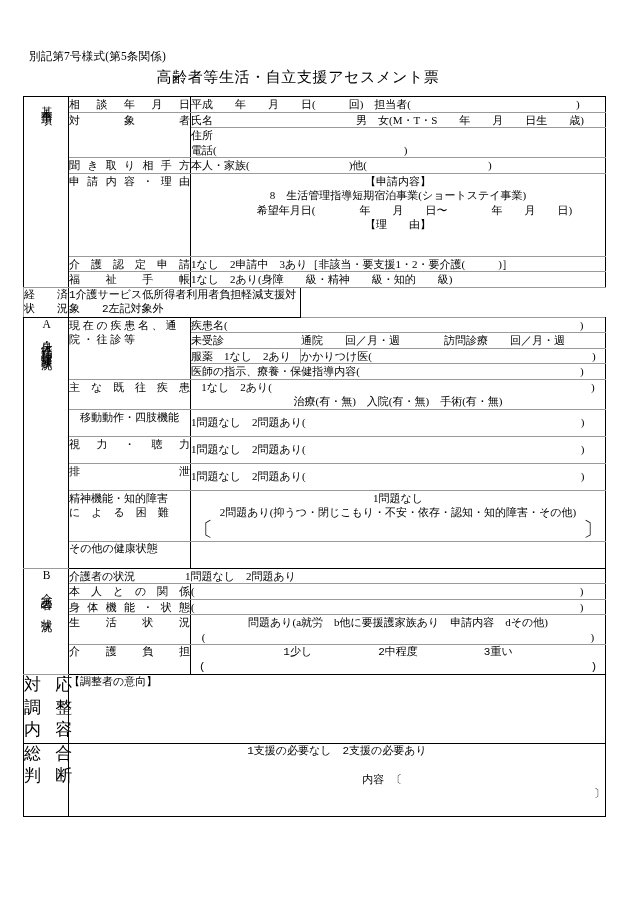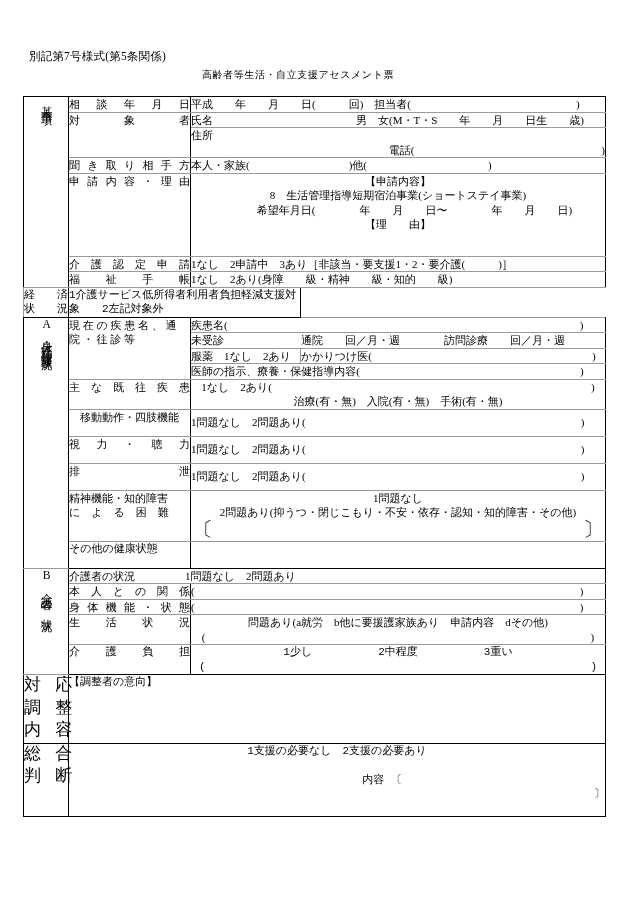--- a/index.html
+++ b/index.html
@@ -30,21 +30,21 @@
     letter-spacing: 0.2px;
     white-space: nowrap;
     font-family: Liberation Serif, serif;
   }
   .doc-title {
     position: absolute;
     left: 0;
     top: 68px;
     width: 596px;
     text-align: center;
-    font-size: 10px;
+    font-size: 15px;
     letter-spacing: 0.6px;
   }
 
   
   .form-table {
     position: absolute;
     left: 23px;
     top: 96px;
     width: 582px;
     border-collapse: collapse;
@@ -160,21 +160,21 @@
       </tr>
 
       <tr>
         <td class="row-label thick-r" rowspan="3">対　　象　　者</td>
         <td class="cell frame-r" colspan="2">氏名　　　　　　　　　　　　　男　女(M・T・S　　年　　月　　日生　　歳)</td>
       </tr>
       <tr>
         <td class="cell frame-r" colspan="2" style="border-bottom:none;padding-bottom:0">住所</td>
       </tr>
       <tr>
-        <td class="cell frame-r" colspan="2" style="border-top:none;text-align:right;padding-top:0">電話(　　　　　　　　　　　　　　　　　)</td>
+        <td class="cell frame-r" colspan="2" style="border-top:none;text-align:left;padding-top:0">電話(　　　　　　　　　　　　　　　　　)</td>
       </tr>
 
       <tr>
         <td class="row-label thick-r">聞 き 取 り 相 手 方</td>
         <td class="cell mid frame-r" colspan="2">本人・家族(　　　　　　　　　)他(　　　　　　　　　　　)</td>
       </tr>
 
       <tr>
         <td class="row-label thick-r">申 請 内 容 ・ 理 由</td>
         <td class="cell frame-r" colspan="2" style="height:82px">

